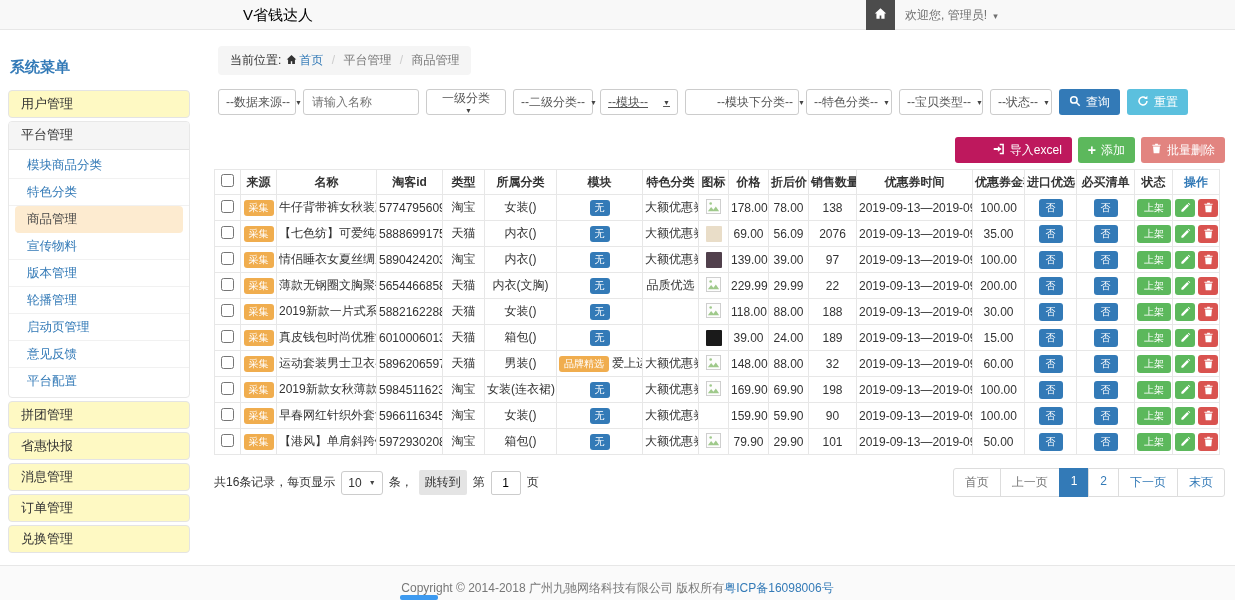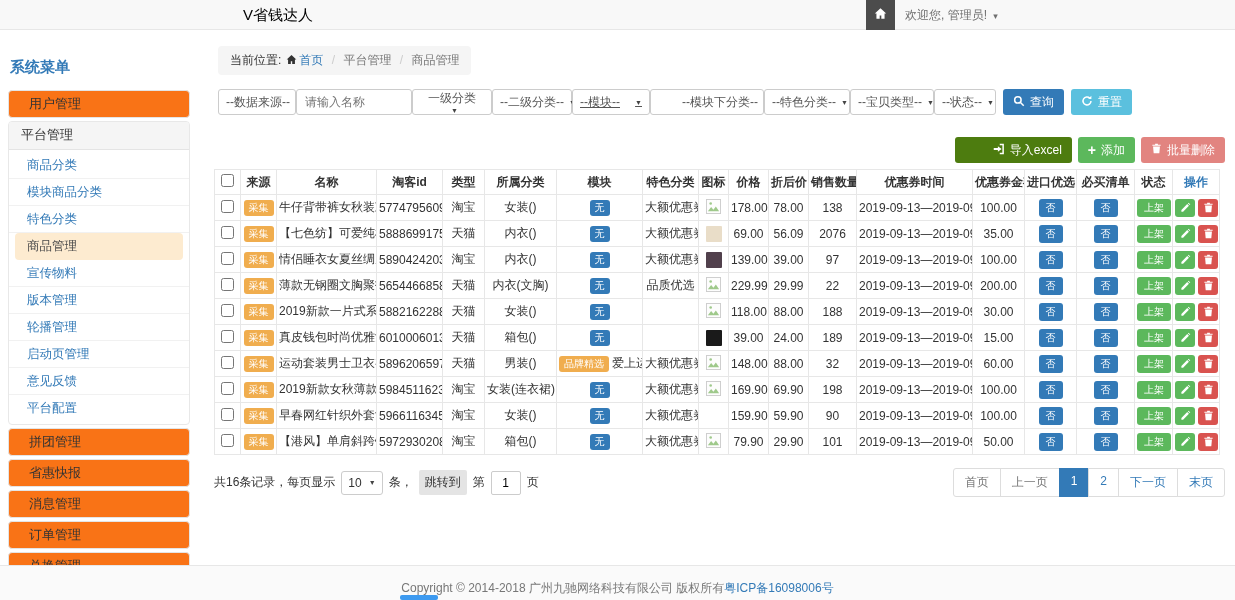--- a/index.html
+++ b/index.html
@@ -17,22 +17,22 @@
     background:#4c4c4c; color:#fff; display:flex; align-items:center;
     justify-content:center; cursor:pointer; }
   .welcome { position:absolute; left:905px; top:0; line-height:30px;
     color:#6f6f6f; cursor:pointer; }
   .welcome .caret { font-size:9px; color:#6f6f6f; margin-left:3px; }
   
   .sidebar { position:absolute; top:52px; left:8px; width:182px; height:513px;
     overflow:hidden; }
   .menu-title { color:#337ab7; font-size:15px; font-weight:bold;
     margin:6px 0 13px 2px; }
-  .group { background:#f97316; border:1px solid #e4e4e4; border-radius:4px;
-    height:28px; line-height:26px; padding:0 20px; margin-bottom:3px;
+  .group { background:#fef9c3; border:1px solid #e4e4e4; border-radius:4px;
+    height:28px; line-height:26px; padding:0 12px; margin-bottom:3px;
     font-size:13px; color:#333; cursor:pointer; }
   .panel { border:1px solid #e8e8e8; border-radius:4px; margin-bottom:3px;
     background:#fff; }
   .panel .group-header { background:#f5f5f5; border-bottom:1px solid #e4e4e4;
     border-radius:3px 3px 0 0; height:28px; line-height:26px; padding:0 12px;
     font-size:13px; cursor:pointer; }
   .submenu { padding:2px 0; }
   .subitem { color:#337ab7; height:27px; line-height:26px;
     padding:0 12px 0 18px; border-bottom:1px solid #f1f1f1; font-size:12.5px;
     cursor:pointer; white-space:nowrap; }
@@ -57,21 +57,21 @@
     padding:0 8px; font-size:12px; color:#555;
     font-family:"Liberation Sans","DejaVu Sans",sans-serif; }
   .btn { height:26px; border:none; border-radius:3px; color:#fff;
     font-size:12px; padding:0 10px; display:inline-flex; align-items:center;
     gap:5px; cursor:pointer;
     font-family:"Liberation Sans","DejaVu Sans",sans-serif; }
   .btn-query { background:#337ab7; }
   .btn-reset { background:#5bc0de; }
   .toolbar { display:flex; justify-content:flex-end; gap:6px;
     margin:22px 2px 6px 0; }
-  .btn-import { background:#4d7c0f;padding-left:38px; }
+  .btn-import { background:#be185d;padding-left:38px; }
   .btn-add { background:#5cb85c; }
   .btn-batch { background:#e28480; }
   .btn .plus { font-size:14px; font-weight:bold; line-height:1; }
   
   table.grid { border-collapse:collapse; table-layout:fixed; width:1005px;
     margin-left:4px; background:#fff; }
   .grid th, .grid td { border:1px solid #e7e7e7; text-align:center;
     padding:2px 2px; height:26px; font-size:12px; color:#333;
     overflow:hidden; white-space:nowrap; }
   .grid th { font-weight:bold; height:25px; }
@@ -134,21 +134,20 @@
   </div>
 </header>
 
 <aside class="sidebar">
   <div class="menu-title">系统菜单</div>
   <div>
       <div class="group">用户管理</div>
       <div class="panel">
         <div class="group-header">平台管理</div>
         <div class="submenu">
-          <div class="subitem">商品分类</div>
           <div class="subitem">模块商品分类</div>
           <div class="subitem">特色分类</div>
           <div class="subitem active">商品管理</div>
           <div class="subitem">宣传物料</div>
           <div class="subitem">版本管理</div>
           <div class="subitem">轮播管理</div>
           <div class="subitem">启动页管理</div>
           <div class="subitem">意见反馈</div>
           <div class="subitem">平台配置</div>
         </div>
@@ -166,21 +165,21 @@
     <span>当前位置:</span><span class="bc-home-icon"><svg width="11" height="11" viewBox="0 0 16 16">
           <path fill="#333" d="M8 1.5 1 8h2v6.5h4v-4h2v4h4V8h2z"></path>
         </svg></span><a>首页</a>
     <span class="bc-sep">/</span>
     <span class="bc-item">平台管理</span>
     <span class="bc-sep">/</span>
     <span class="bc-item">商品管理</span>
   </div>
 
   <div class="filters">
-    <span style="display:flex;align-items:flex-end;">
+    <span style="display:flex;gap:7px;align-items:flex-end;">
         <div class="fselect" style="width: 78px;">
           <span>--数据来源--</span>
           <span class="sel-caret">▼</span>
         </div>
         <input class="finput" placeholder="请输入名称" style="width: 116px;">
         <div class="fselect" style="width: 80px; flex-direction: column;">
           <span>一级分类</span>
           <span class="sel-caret">▼</span>
         </div>
         <div class="fselect" style="width: 80px;">

